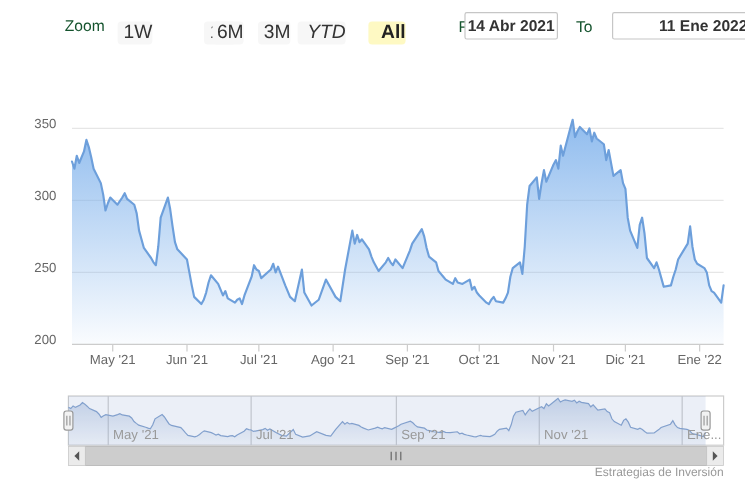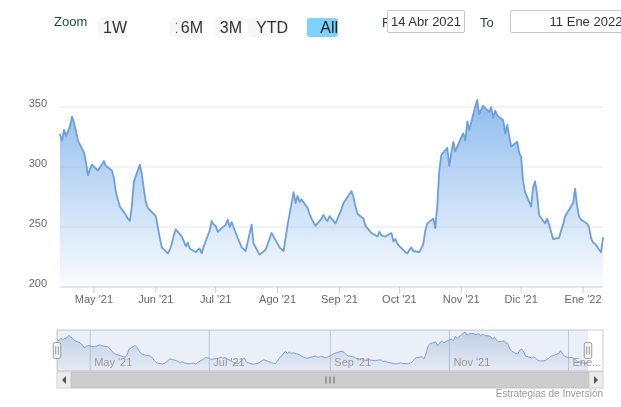--- a/index.html
+++ b/index.html
@@ -1,24 +1,24 @@
 <!DOCTYPE html>
 <html><head>
 <meta charset="utf-8">
 <style>
   html,body{margin:0;padding:0;background:#fff;}
   #app{position:relative;width:621px;height:407px;background:#fff;
        font-family:"Liberation Sans",sans-serif;overflow:hidden;}
   .lbl{position:absolute;font-size:13px;color:#14532d;}
   .zbtn{position:absolute;top:18px;height:19px;line-height:19px;text-align:right;
         font-size:16px;color:#333;background:#f7f7f7;border-radius:3px;cursor:pointer;}
-  .zbtn.selected{background:#7dd3fc;font-weight:normal;color:#222;}
+  .zbtn.selected{background:#fef9c3;font-weight:bold;color:#222;}
   .dinput{position:absolute;top:10px;height:21px;border:1px solid #c6c6c6;border-radius:2px;
         background:#fff;font-family:"Liberation Sans",sans-serif;font-size:13px;color:#333;
-        text-align:center;padding:0;}
+        text-align:center;padding:0;font-weight:bold;}
   #chart-svg{position:absolute;left:0;top:0;}
 </style>
 </head>
 <body>
 
 <div id="app">
 
   <svg id="chart-svg" width="621" height="407">
       <defs>
         <linearGradient id="gMain" x1="0" y1="0" x2="0" y2="1">
@@ -99,21 +99,21 @@
       <text x="603" y="397" text-anchor="end" font-size="10" fill="#999999">Estrategias de Inversión</text>
     </svg>
 
   <div>
     <span class="lbl" style="left:54px;top:14px;">Zoom</span>
 
     <div class="zbtn" style="left:98px;width:29px;">1W</div>
     <div class="zbtn" style="left:138px;width:27px;margin-left:32px;">1M</div>
     <div class="zbtn" style="left:177px;width:26px;">6M</div>
     <div class="zbtn" style="left:215px;width:27px;">3M</div>
-    <div class="zbtn" style="left:248px;width:40px;">YTD</div>
+    <div class="zbtn" style="left:248px;width:40px;font-style:italic;">YTD</div>
     <div class="zbtn selected" style="left:307px;width:31px;">All</div>
 
     <span class="lbl" style="left:345px;top:15px;margin-left:37px;">From</span>
     <input class="dinput" style="left: 387px; width: 76px;" value="14 Abr 2021">
     <span class="lbl" style="left:480px;top:15px;">To</span>
     <input class="dinput" style="left: 510px; width: 106px; padding-left: 22px;" value="11 Ene 2022">
   </div>
 
 </div>
 

